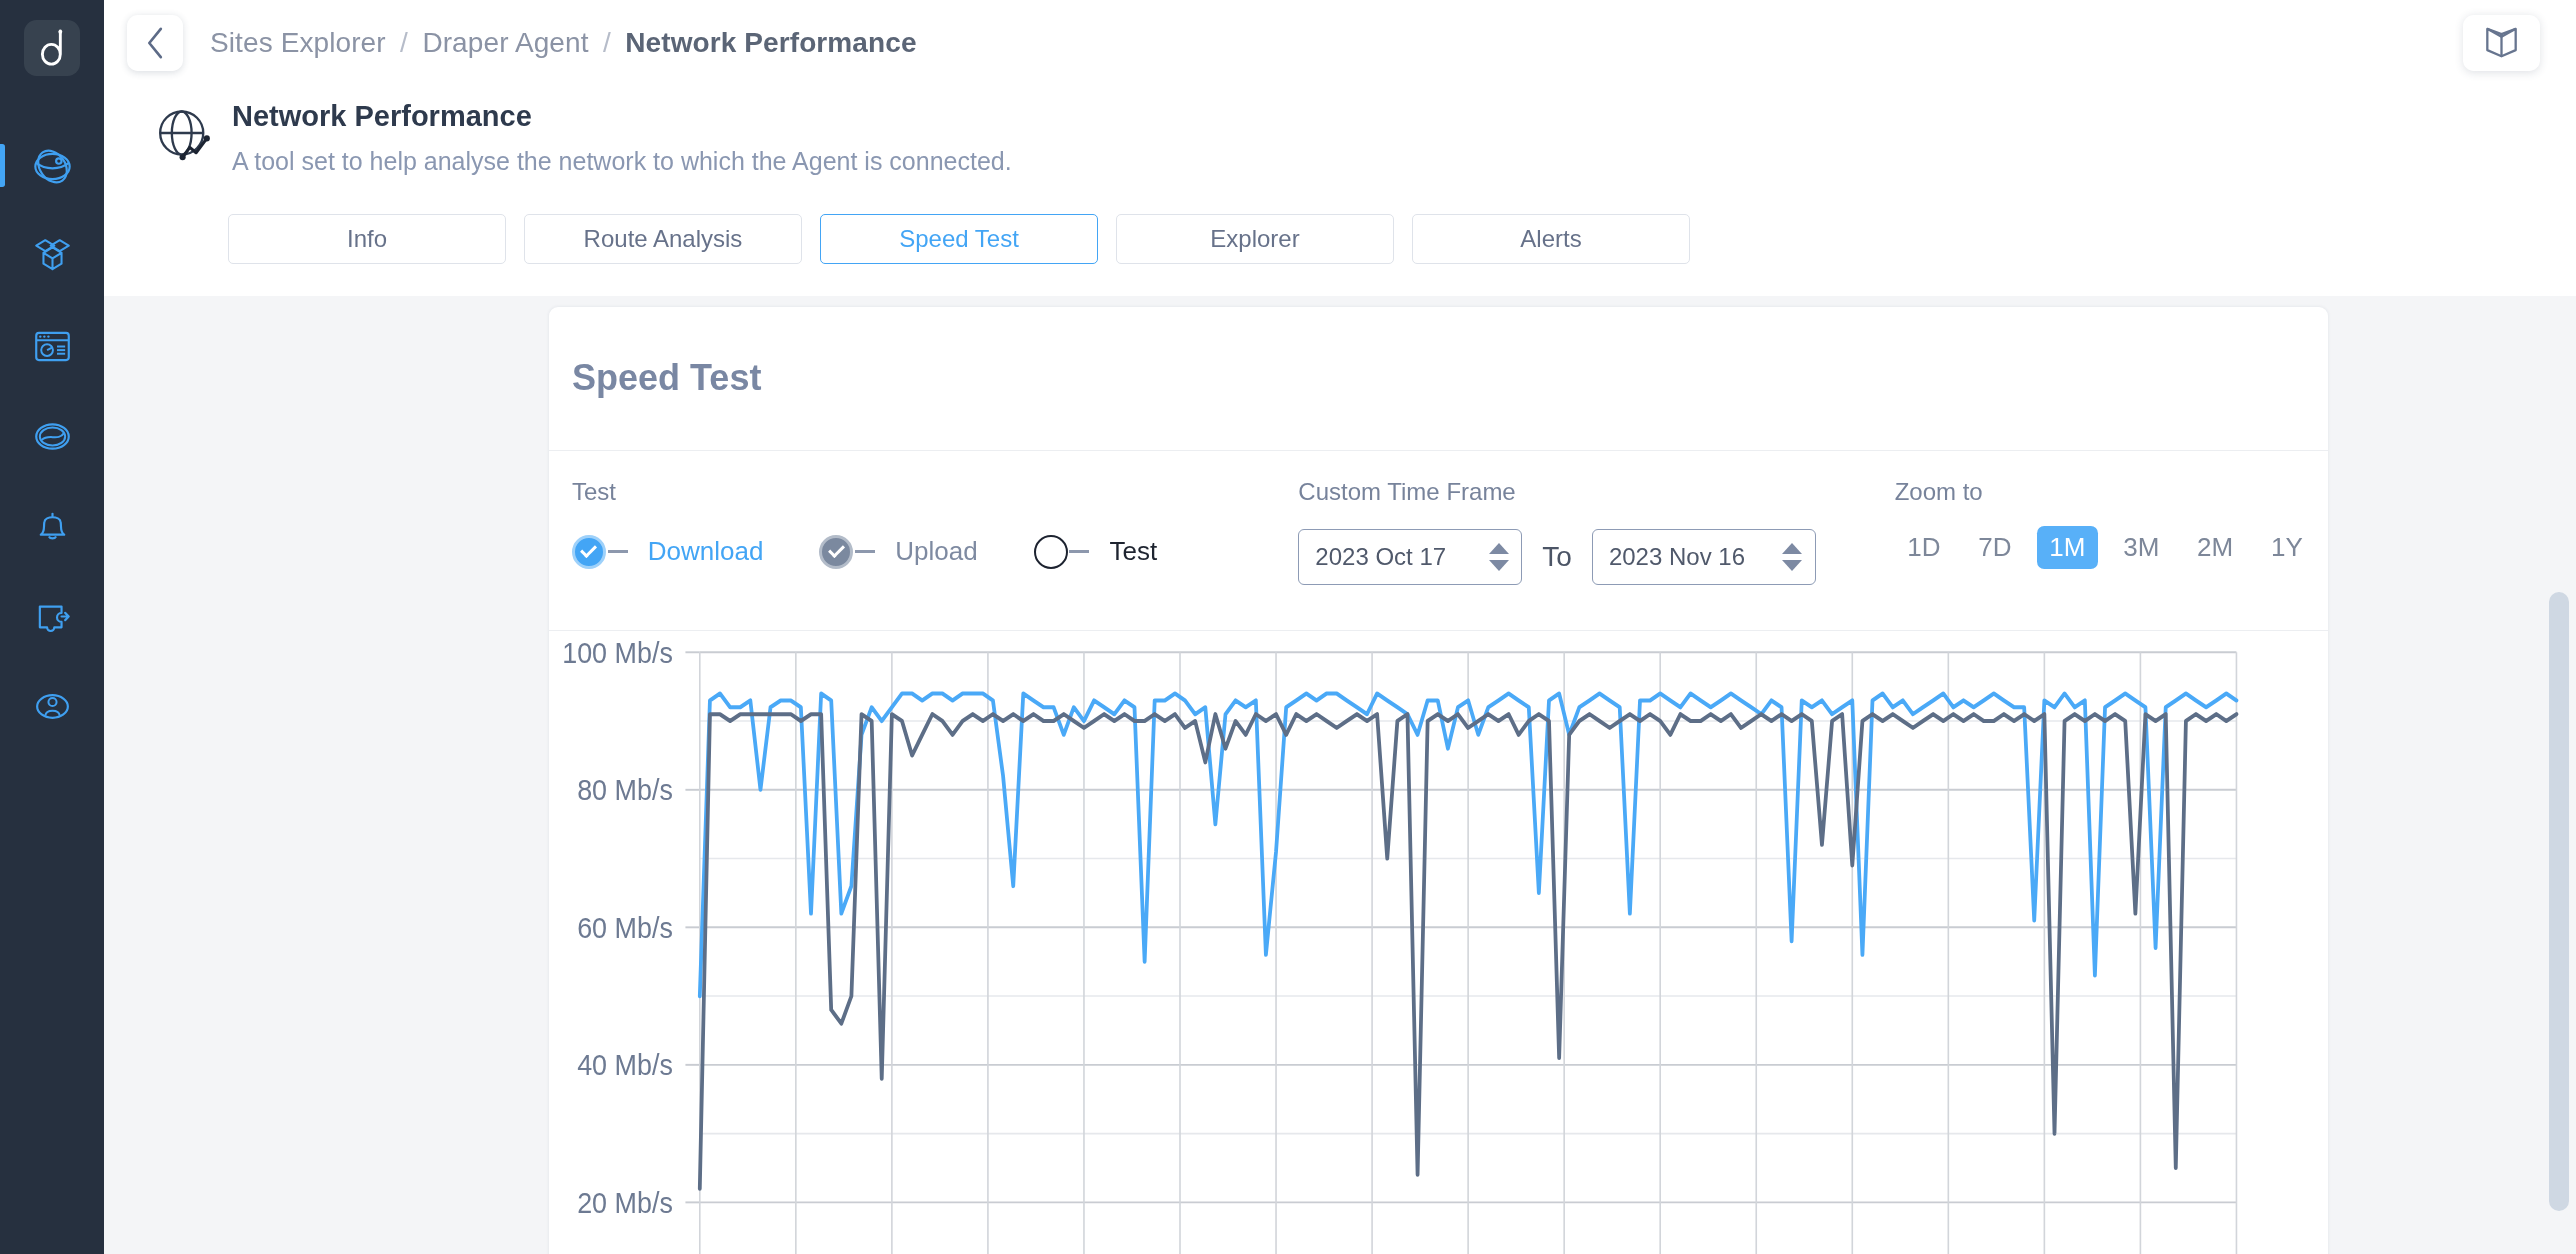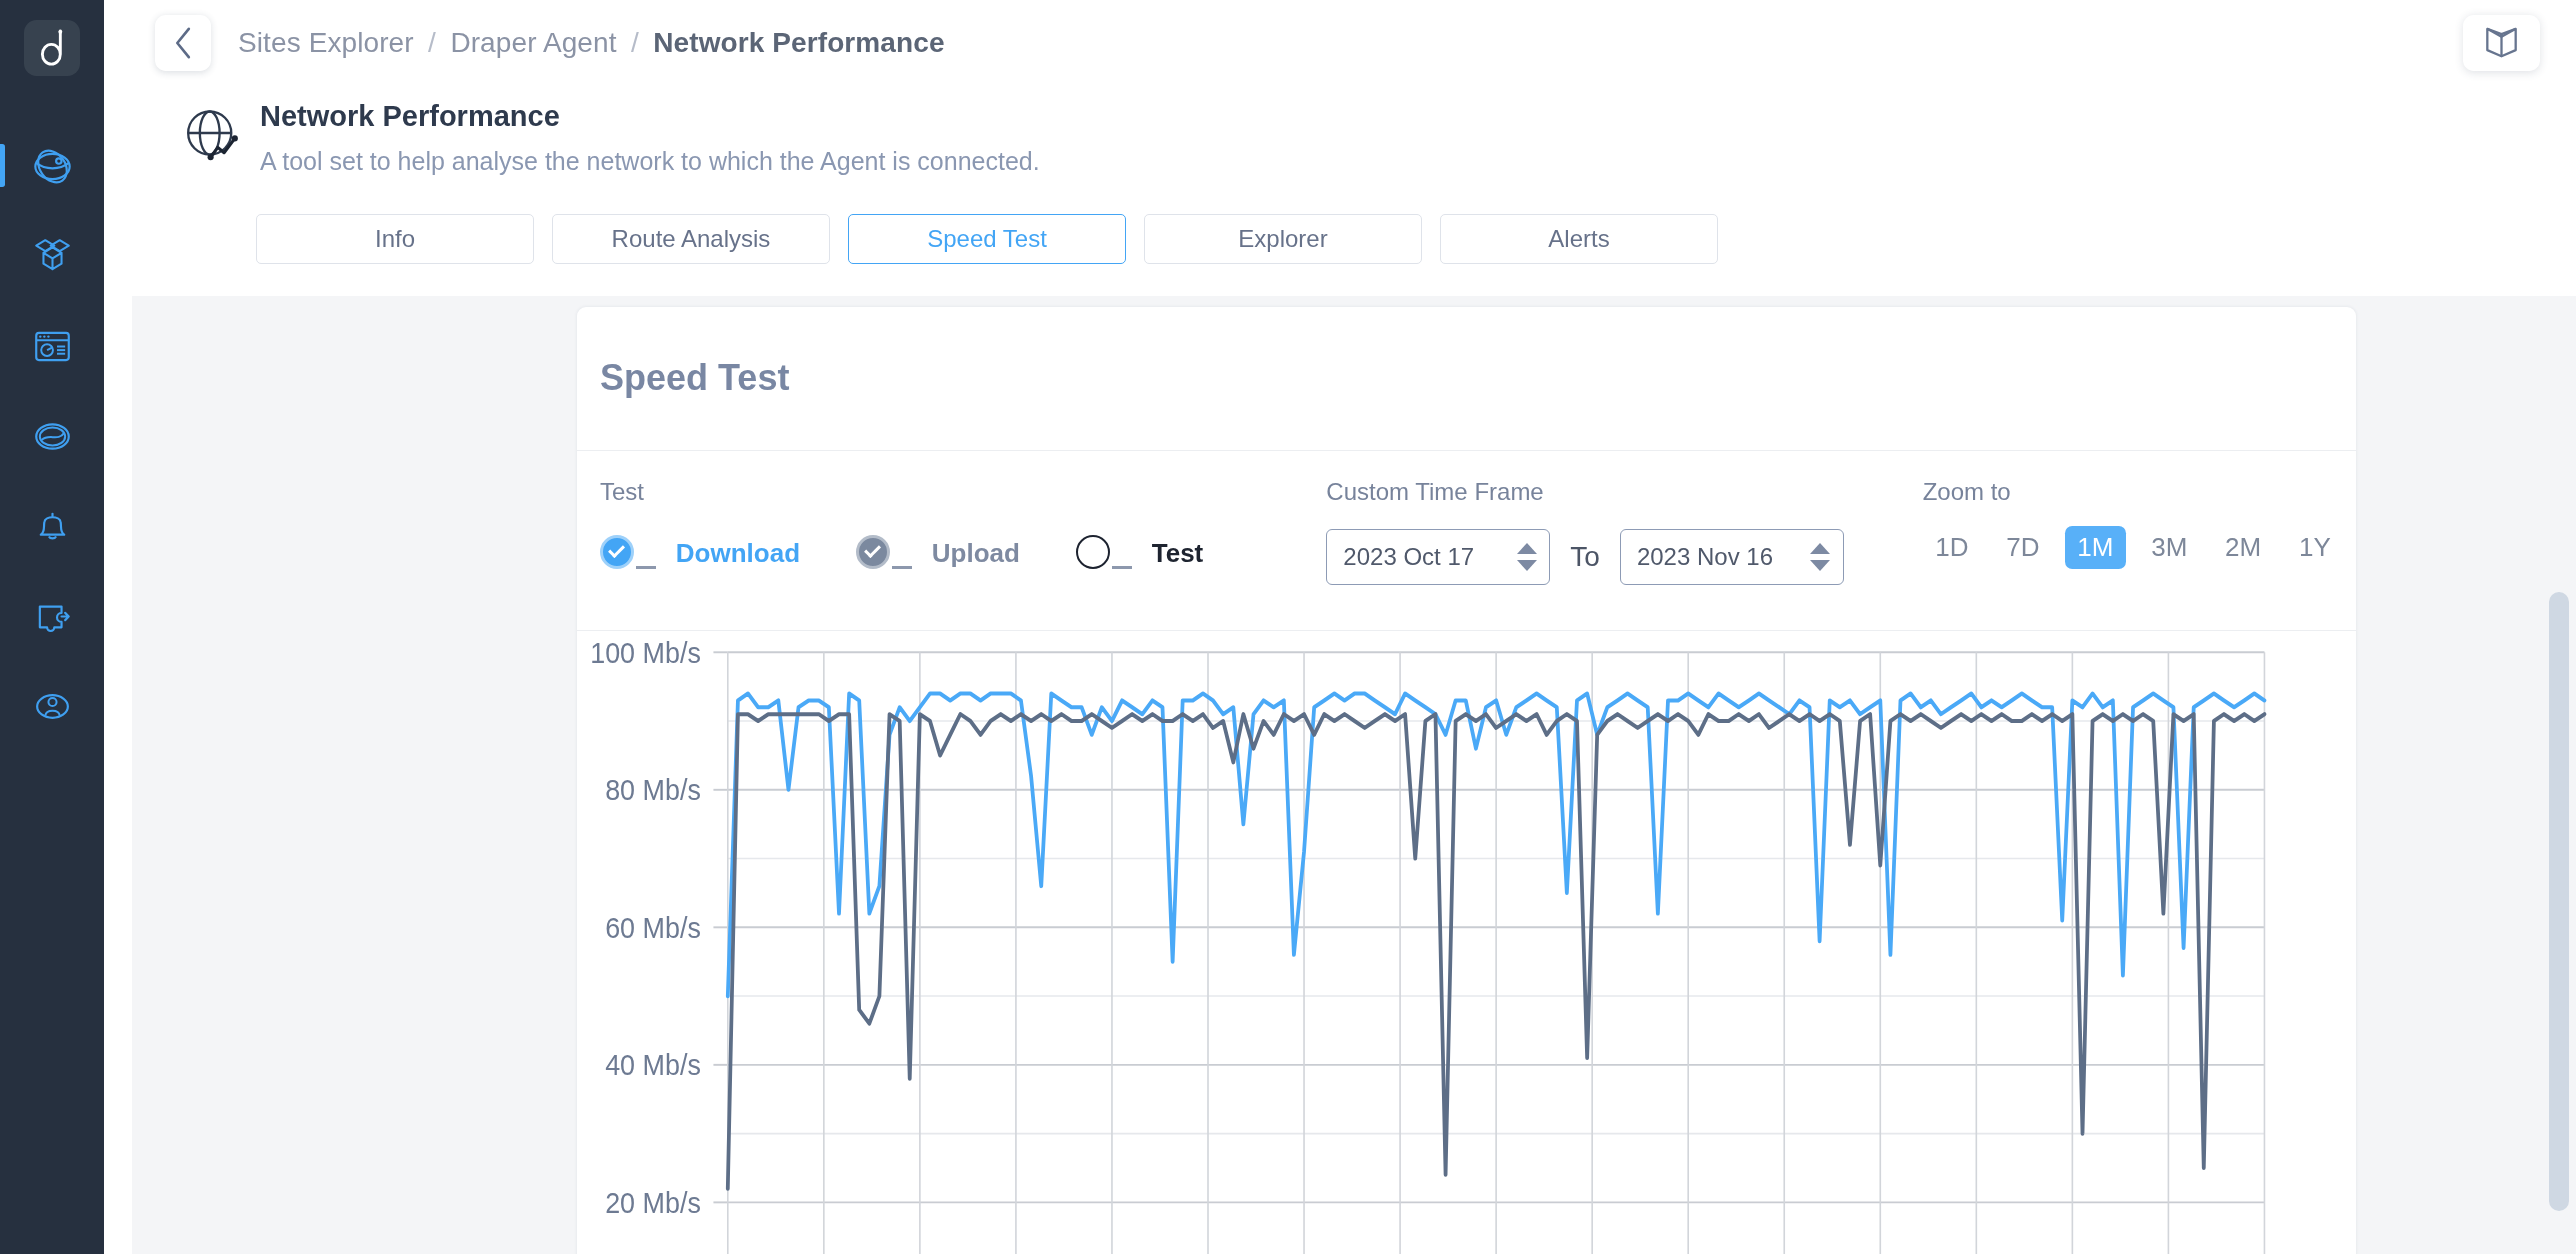--- a/index.html
+++ b/index.html
@@ -2,21 +2,21 @@
 <html style="font-size:14.4px"><head>
 <meta charset="utf-8">
 <style>
   * { box-sizing: border-box; margin: 0; padding: 0; }
   html, body {
     width: 2576px; height: 1255px;
     font-family: "Liberation Sans", sans-serif;
     background: #ffffff;
     overflow: hidden;
   }
-  .app { display: flex; width: 2576px; height: 1006px; position: relative; gap: 28px; }
+  .app { display: flex; width: 2576px; height: 1006px; position: relative; }
 
   
   .rail {
     width: 104px; height: 1255px; background: #26303f;
     flex: 0 0 104px; position: relative;
   }
   .rail-logo {
     width: 56px; height: 56px; margin: 20px auto 0;
     background: #37424f; border-radius: 12.6px;
     display: flex; align-items: center; justify-content: center;
@@ -97,21 +97,21 @@
   .card-title { font-size: 36px; font-weight: bold; color: #7987a3; }
 
   
   .controls {
     height: 180px; flex: 0 0 180px; border-bottom: 1.8px solid #eceef1;
     display: flex; align-items: flex-start; padding: 27px 0 0 23px; position: relative;
   }
   .ctl-label { font-size: 24px; color: #77839b; }
   .grp-show { width: 754px; }
   .radios { display: flex; align-items: center; margin-top: 29px; }
-  .radio { display: flex; align-items: flex-end; cursor: pointer; font-weight: bold; }
+  .radio { display: flex; align-items: center; cursor: pointer; }
   .radio + .radio { margin-left: 56px; }
   .dot {
     width: 34px; height: 34px; border-radius: 50%; display: flex;
     align-items: center; justify-content: center; flex: 0 0 34px;
   }
   .dot.on-blue { background: #43a5f5; border: 3.6px solid #9ed1fa; }
   .dot.on-grey { background: #7b899f; border: 3.6px solid #b3bcc9; }
   .dot.off { background: #fff; border: 2.7px solid #1d2330; }
   .dot .tick { width: 15.3px; height: 9px; border-left: 3.6px solid #fff; border-bottom: 3.6px solid #fff;
                transform: rotate(-45deg); margin-top: -3.6px; }

